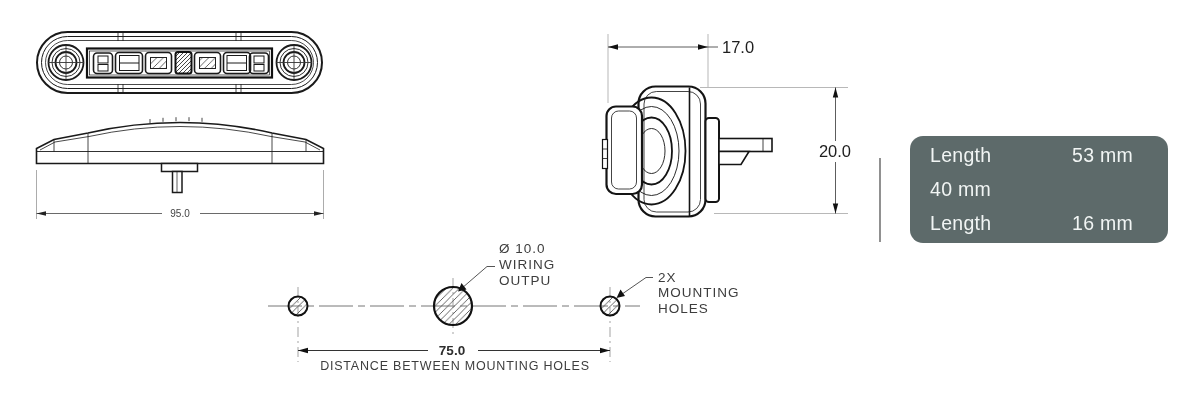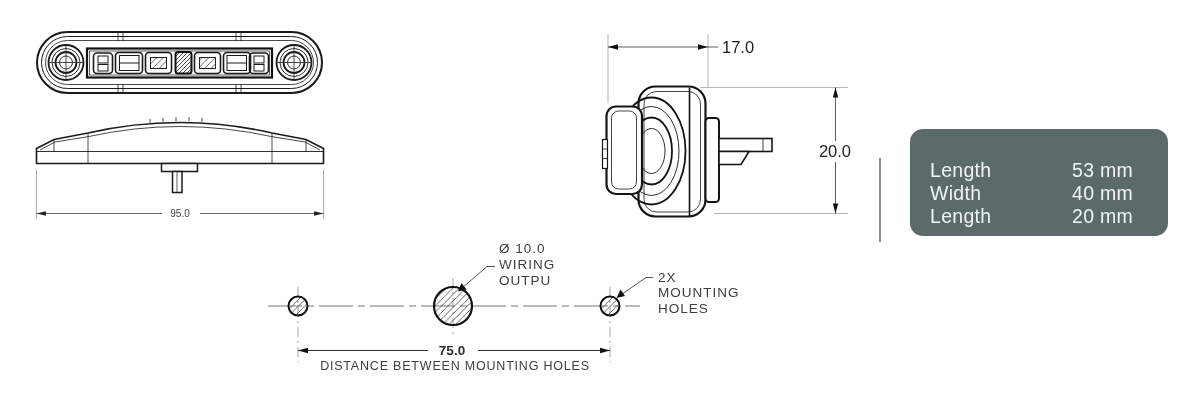--- a/index.html
+++ b/index.html
@@ -3,23 +3,23 @@
 <meta charset="utf-8">
 <style>
   html,body{margin:0;padding:0;}
   body{
     width:1200px;height:400px;position:relative;background:#ffffff;
     font-family:"Liberation Sans", sans-serif;overflow:hidden;
   }
   .stage{position:absolute;inset:0;}
   svg text{font-family:"Liberation Sans", sans-serif;}
   .spec-box{
-    position:absolute;left:910px;top:129px;width:258px;height:107px;
+    position:absolute;left:910px;top:136px;width:258px;height:107px;
     border-radius:13px;box-sizing:border-box;padding:8px 20px;
-    display:flex;flex-direction:column;justify-content:flex-end;
+    display:flex;flex-direction:column;justify-content:space-between;
     font-size:19.5px;letter-spacing:0.3px;
   }
   .spec-row{display:flex;align-items:center;}
   .spec-label{flex:0 0 142px;}
   .spec-value{flex:1;}
 </style>
 </head>
 <body>
 
 <div class="stage">
@@ -190,21 +190,20 @@
   <path d="M880,158 V242" stroke="#555" stroke-width="1.3"></path>
 </svg>
 
 
 <div class="spec-box" style="background: rgb(93, 106, 106); color: rgb(241, 245, 244);">
   <div class="spec-row">
     <span class="spec-label">Length</span>
     <span class="spec-value">53 mm</span>
   </div>
   <div class="spec-row">
-    <span class="spec-label">Width</span>
     <span class="spec-value">40 mm</span>
   </div>
   <div class="spec-row">
     <span class="spec-label">Length</span>
-    <span class="spec-value">20 mm</span>
+    <span class="spec-value">16 mm</span>
   </div>
 </div>
 </div>
 
 </body></html>

